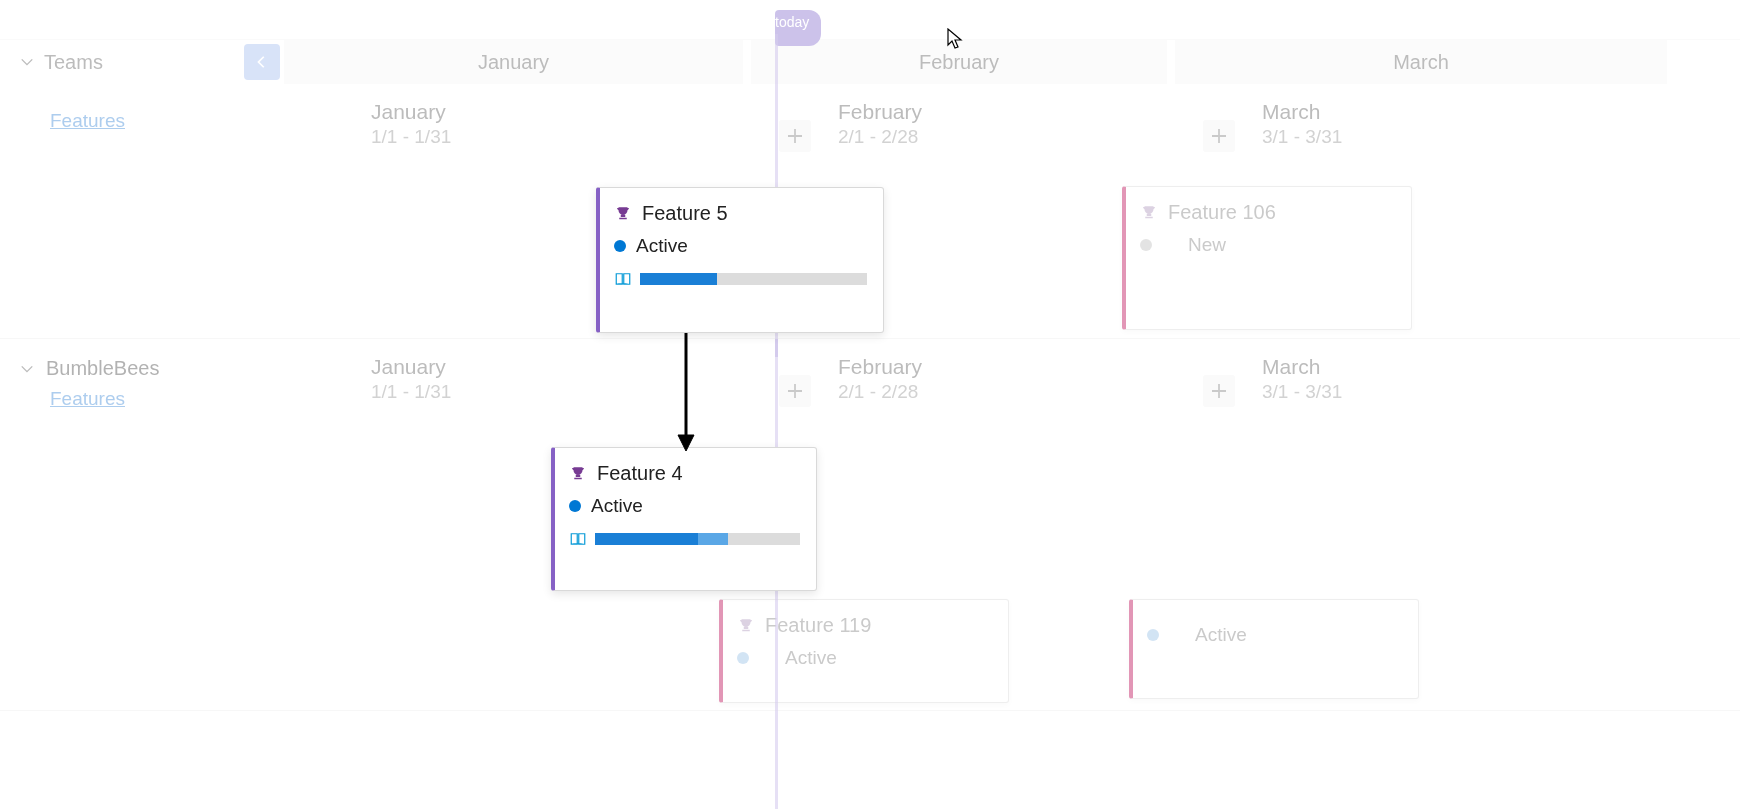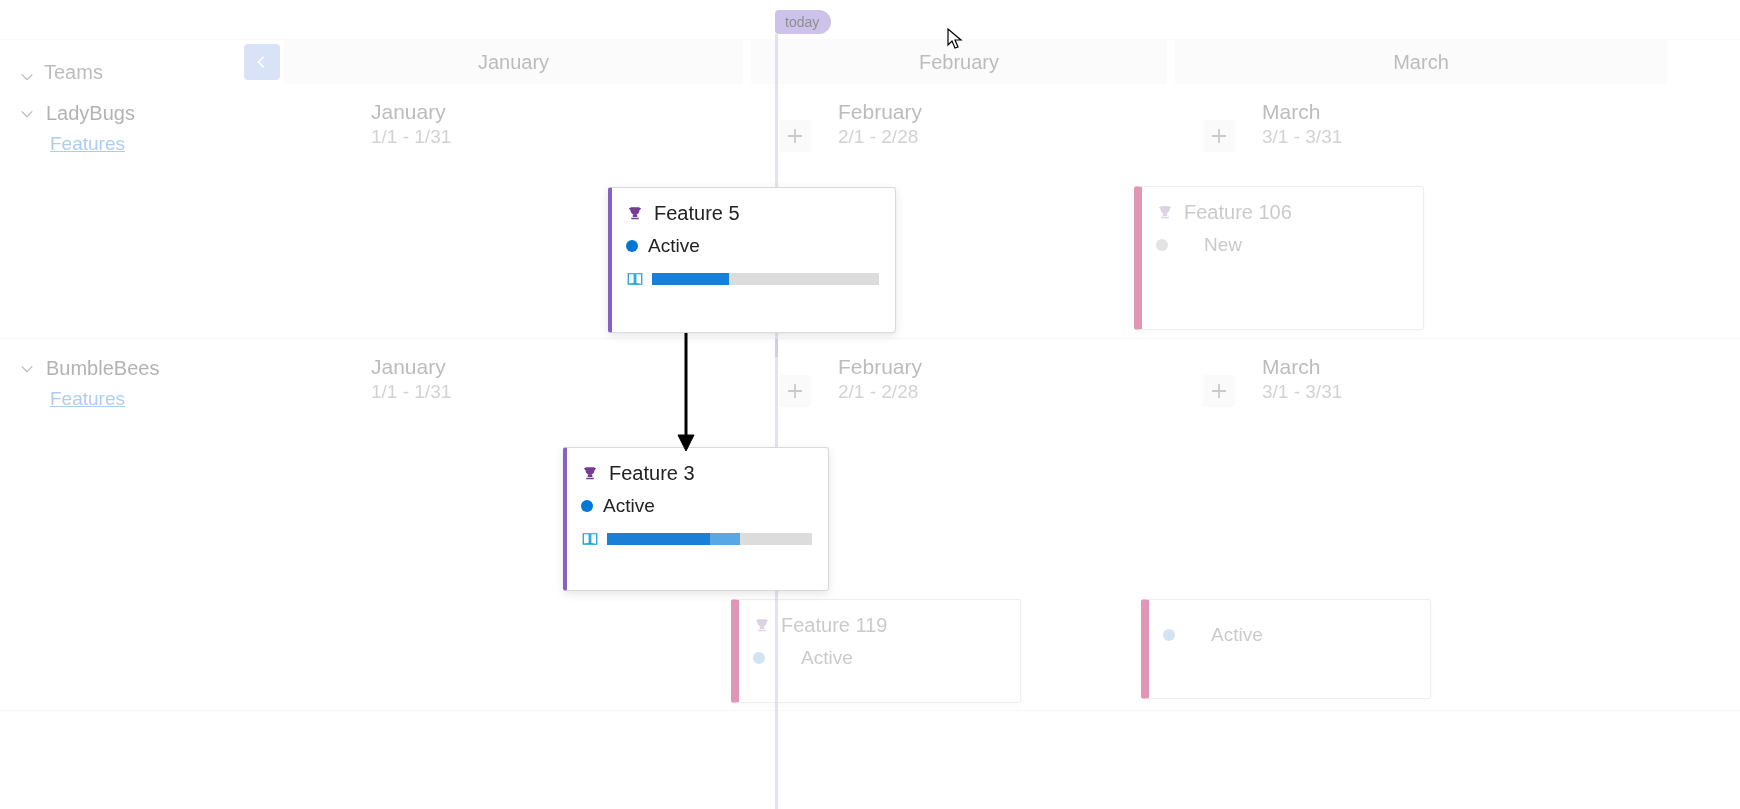--- a/index.html
+++ b/index.html
@@ -9,37 +9,37 @@
   .dim-overlay {
     position: absolute; left:0; top:0; right:0; bottom:0;
     background: rgba(255,255,255,0.55);
     pointer-events: none;
     z-index: 50;
   }
 
   
   .top-strip { position: relative; height: 40px; border-bottom: 1px solid #f3f3f3; }
   .today-tag {
-    position:absolute; top:10px; height:24px; line-height:24px;
-    background:#8e79d1; color:#000000; font-size:14px; padding:0 12px 0 10px;
+    position:absolute; top:10px; height:36px; line-height:24px;
+    background:#8e79d1; color:#ffffff; font-size:14px; padding:0 12px 0 0;
     border-top-left-radius:4px; border-bottom-left-radius:4px;
     border-top-right-radius:12px; border-bottom-right-radius:12px;
   }
   .today-line {
     position:absolute; top:34px; width:3px; height:775px; background:#a18dd8; opacity:0.6;
     z-index:5;
   }
 
   
   .header-row { display:flex; height:44px; align-items:stretch; }
   .header-cell {
     display:flex; align-items:center; color:#6b6b6b; font-size:20px;
   }
   .sidebar-head {
-    width:240px; padding-left:20px; gap:10px; display:flex; align-items:flex-end;
+    width:240px; padding-left:20px; gap:10px; display:flex; align-items:center;
   }
   .chevron-down-sm { width:14px; height:14px; }
   .nav-btn {
     width:36px; height:36px; margin:4px 4px; background:#a9c1f0; border-radius:4px;
     display:flex; align-items:center; justify-content:center; color:#fff;
   }
   .month-head { flex:0 0 auto; background:#f6f6f6; margin-right:8px; justify-content:center; }
 
   
   .lane { display:flex; border-bottom:1px solid #eee; position:relative; }
@@ -62,24 +62,23 @@
     position:absolute; top:36px; right:12px; width:32px; height:32px;
     background:#f3f3f3; border-radius:3px; display:flex; align-items:center; justify-content:center;
     color:#8b8b8b; font-size:22px; cursor:pointer;
   }
 
   
   .card {
     position:absolute; background:#fff; border:1px solid #d9d9d9; border-left:4px solid #8661c5;
     border-radius:3px; box-shadow:0 3px 10px rgba(0,0,0,0.10);
     padding:14px 16px 14px 14px;
-    margin-left:12px;
   }
   .card.dimmed {
-    border-left:8px solid #be185d; box-shadow:0 2px 6px rgba(0,0,0,0.05);
+    border-left:4px solid #be185d; box-shadow:0 2px 6px rgba(0,0,0,0.05);
     color:#8a8a8a;
   }
   .card-title-row { display:flex; align-items:center; gap:10px; font-size:20px; color:#222; }
   .card.dimmed .card-title-row { color:#8a8a8a; }
   .trophy { width:18px; height:18px; }
   .trophy path { fill:#773b93; }
   .card.dimmed .trophy path { fill:#b19cbf; }
   .status-row { display:flex; align-items:center; gap:10px; margin-top:10px; font-size:19px; color:#222; }
   .card.dimmed .status-row { color:#8a8a8a;gap:36px; }
   .dot { width:12px; height:12px; border-radius:50%; }
@@ -143,26 +142,20 @@
   <div class="header-cell month-head" style="width:416px">
     <span>February</span>
   </div>
   <div class="header-cell month-head" style="width:492px; margin-right:0">
     <span>March</span>
   </div>
 </div>
 
 <div class="lane first">
   <div class="lane-sidebar col-left-border" style="border-left:none">
-    <div class="team-row">
-      <svg class="chevron-down-sm" viewBox="0 0 16 16">
-          <path d="M2 5 L8 11 L14 5" stroke="#6b6b6b" stroke-width="1.6" fill="none"></path>
-        </svg>
-      <span>LadyBugs</span>
-    </div>
     <div class="features-link">Features</div>
   </div>
   <div class="lane-body">
 
     <div class="month-cell" style="left:0; width:467px">
       <div class="month-label-block">
         <div class="month-name">January</div>
         <div class="month-range">1/1 - 1/31</div>
       </div>
       <div class="plus-btn">
@@ -292,21 +285,21 @@
       <div class="progress-fill" style="width:34%"></div>
     </div>
   </div>
 </div>
 
 <div class="card above-dim" style="left:551px; top:447px; width:266px; height:144px">
   <div class="card-title-row">
     <svg class="trophy" viewBox="0 0 24 24">
         <path d="M6 3h12v4a6 6 0 0 1-12 0V3zm3 10h6v3H9v-3zm-2 4h10v2H7v-2zM4 4h2v3a4 4 0 0 1-2-3zm14 0h2a4 4 0 0 1-2 3V4z"></path>
       </svg>
-    <span>Feature 3</span>
+    <span>Feature 4</span>
   </div>
   <div class="status-row">
     <span class="dot active"></span>
     <span>Active</span>
   </div>
   <div class="progress-row">
     <svg class="book-icon" viewBox="0 0 24 20">
       <path d="M3 3h8v14H3zM13 3h8v14h-8zM11 3v14M3 17c0 0 3-1 8-1s8 1 8 1"></path>
     </svg>
     <div class="progress-bar">

